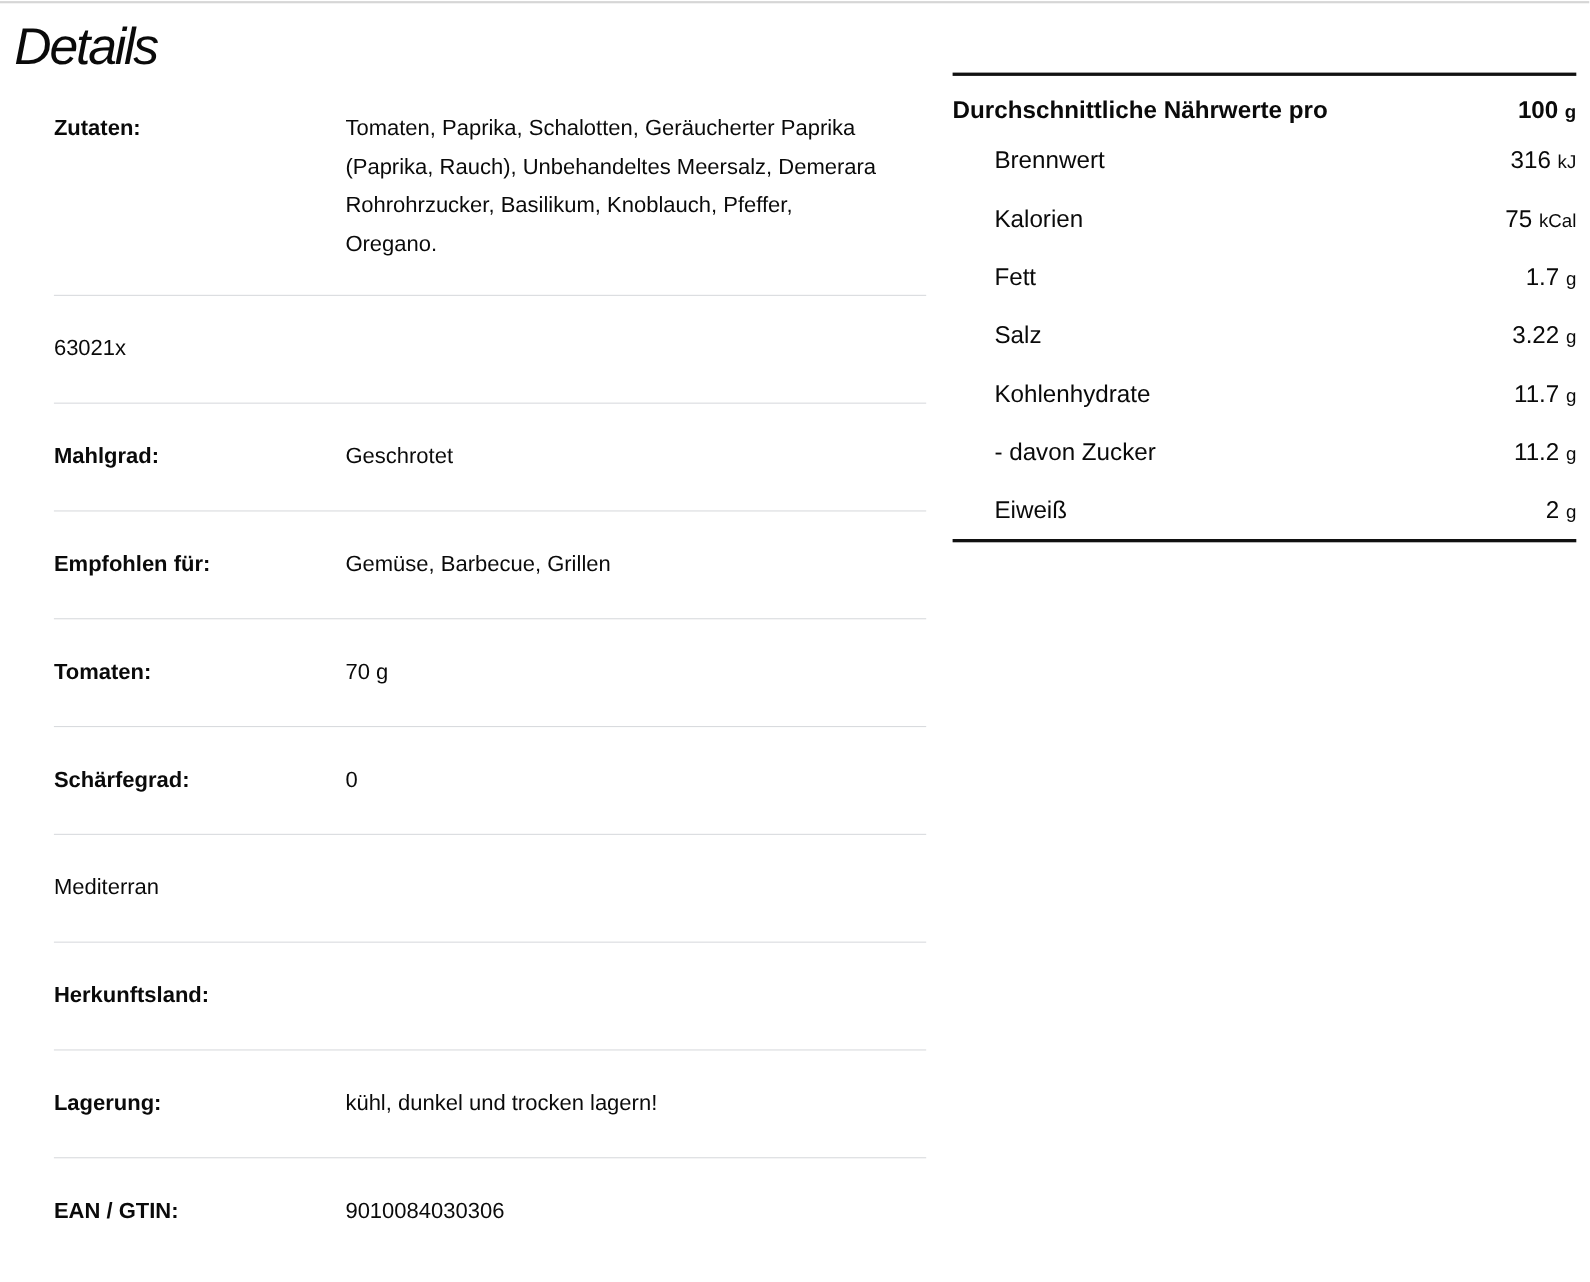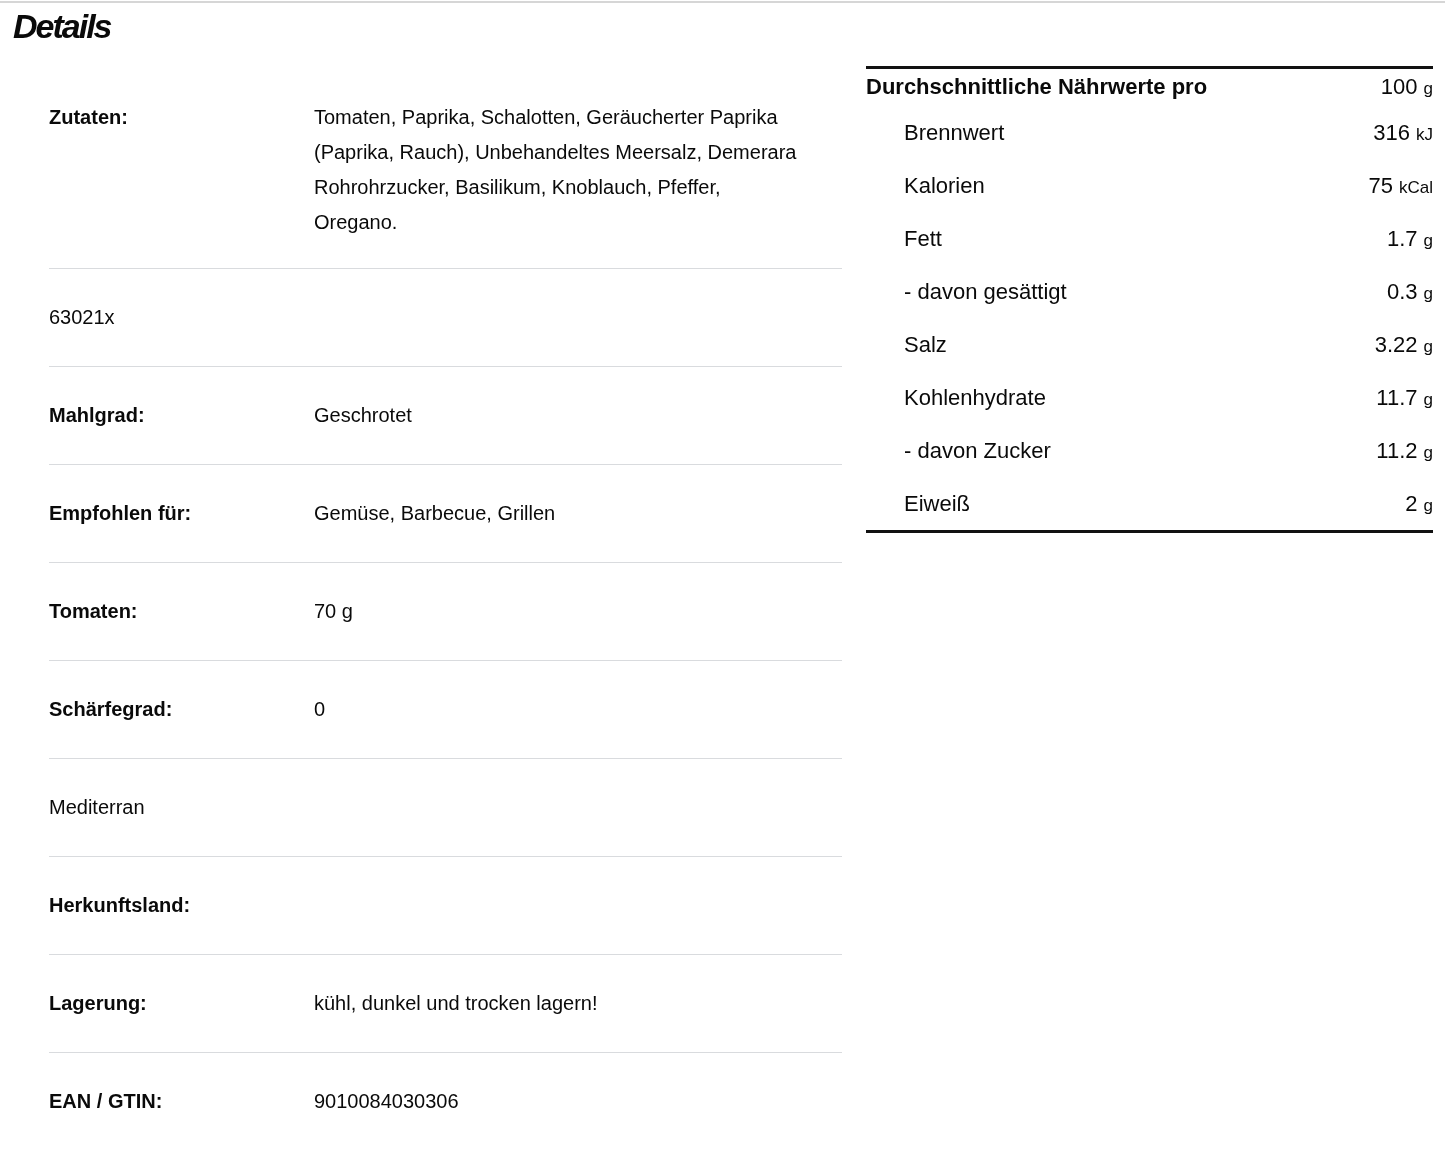--- a/index.html
+++ b/index.html
@@ -9,23 +9,23 @@
     font-family: "Liberation Sans", "DejaVu Sans", sans-serif;
     color: #0a0a0a;
     overflow: hidden;
     position: relative;
   }
   .top-line {
     position: absolute; top: 1px; left: 0; width: 1445px; height: 2px;
     background: #d6d6d6;
   }
   .page-title {
-    position: absolute; top: 0; left: 13px;
-    font-size: 34px; line-height: 52px;
-    font-weight: 700; font-style: italic;
+    position: absolute; top: 16px; left: 13px;
+    font-size: 47px; line-height: 52px;
+    font-weight: 400; font-style: italic;
     letter-spacing: -2px;
   }
   
   .details-table {
     position: absolute; left: 13px; top: 90px; width: 793px; margin-left: 36px;
   }
   .details-row {
     display: grid;
     grid-template-columns: 265px 1fr;
     padding: 31px 0;
@@ -39,33 +39,34 @@
   .details-value { max-width: 520px; }
   .details-row.first .details-value { max-width: 490px; }
   
   .nutrition-table {
     position: absolute; left: 866px; top: 66px; width: 567px;
     border-top: 3px solid #111111;
     border-bottom: 3px solid #111111;
   }
   .nutrition-header {
     display: flex; justify-content: space-between; align-items: flex-start;
+    padding-top: 13px;
     font-weight: 700; font-size: 22px; line-height: 35px;
   }
   .nutrition-header .nutrition-header-label { max-width: 370px; }
   .nutrition-row {
     height: 53px;
     display: flex; justify-content: space-between; align-items: center;
     font-size: 22px;
     margin-left: 38px;
   }
   .value-pair { white-space: nowrap; }
   .value-num { font-size: 22px; }
   .value-unit { font-size: 17px; margin-left: 6px; }
-  .nutrition-header .value-num, .nutrition-header .value-unit { font-weight: 400; }
+  .nutrition-header .value-num, .nutrition-header .value-unit { font-weight: 700; }
 </style>
 </head>
 <body>
 
 <div class="top-line"></div>
 
 <h1 class="page-title">Details</h1>
 
 <div class="details-table">
   <div class="details-row first">
@@ -118,24 +119,20 @@
   </div>
   <div class="nutrition-row">
     <div class="nutrition-row-label">Kalorien</div>
     <div class="value-pair"><span class="value-num">75</span><span class="value-unit">kCal</span></div>
   </div>
   <div class="nutrition-row">
     <div class="nutrition-row-label">Fett</div>
     <div class="value-pair"><span class="value-num">1.7</span><span class="value-unit">g</span></div>
   </div>
   <div class="nutrition-row">
-    <div class="nutrition-row-label">- davon gesättigt</div>
-    <div class="value-pair"><span class="value-num">0.3</span><span class="value-unit">g</span></div>
-  </div>
-  <div class="nutrition-row">
     <div class="nutrition-row-label">Salz</div>
     <div class="value-pair"><span class="value-num">3.22</span><span class="value-unit">g</span></div>
   </div>
   <div class="nutrition-row">
     <div class="nutrition-row-label">Kohlenhydrate</div>
     <div class="value-pair"><span class="value-num">11.7</span><span class="value-unit">g</span></div>
   </div>
   <div class="nutrition-row">
     <div class="nutrition-row-label">- davon Zucker</div>
     <div class="value-pair"><span class="value-num">11.2</span><span class="value-unit">g</span></div>

